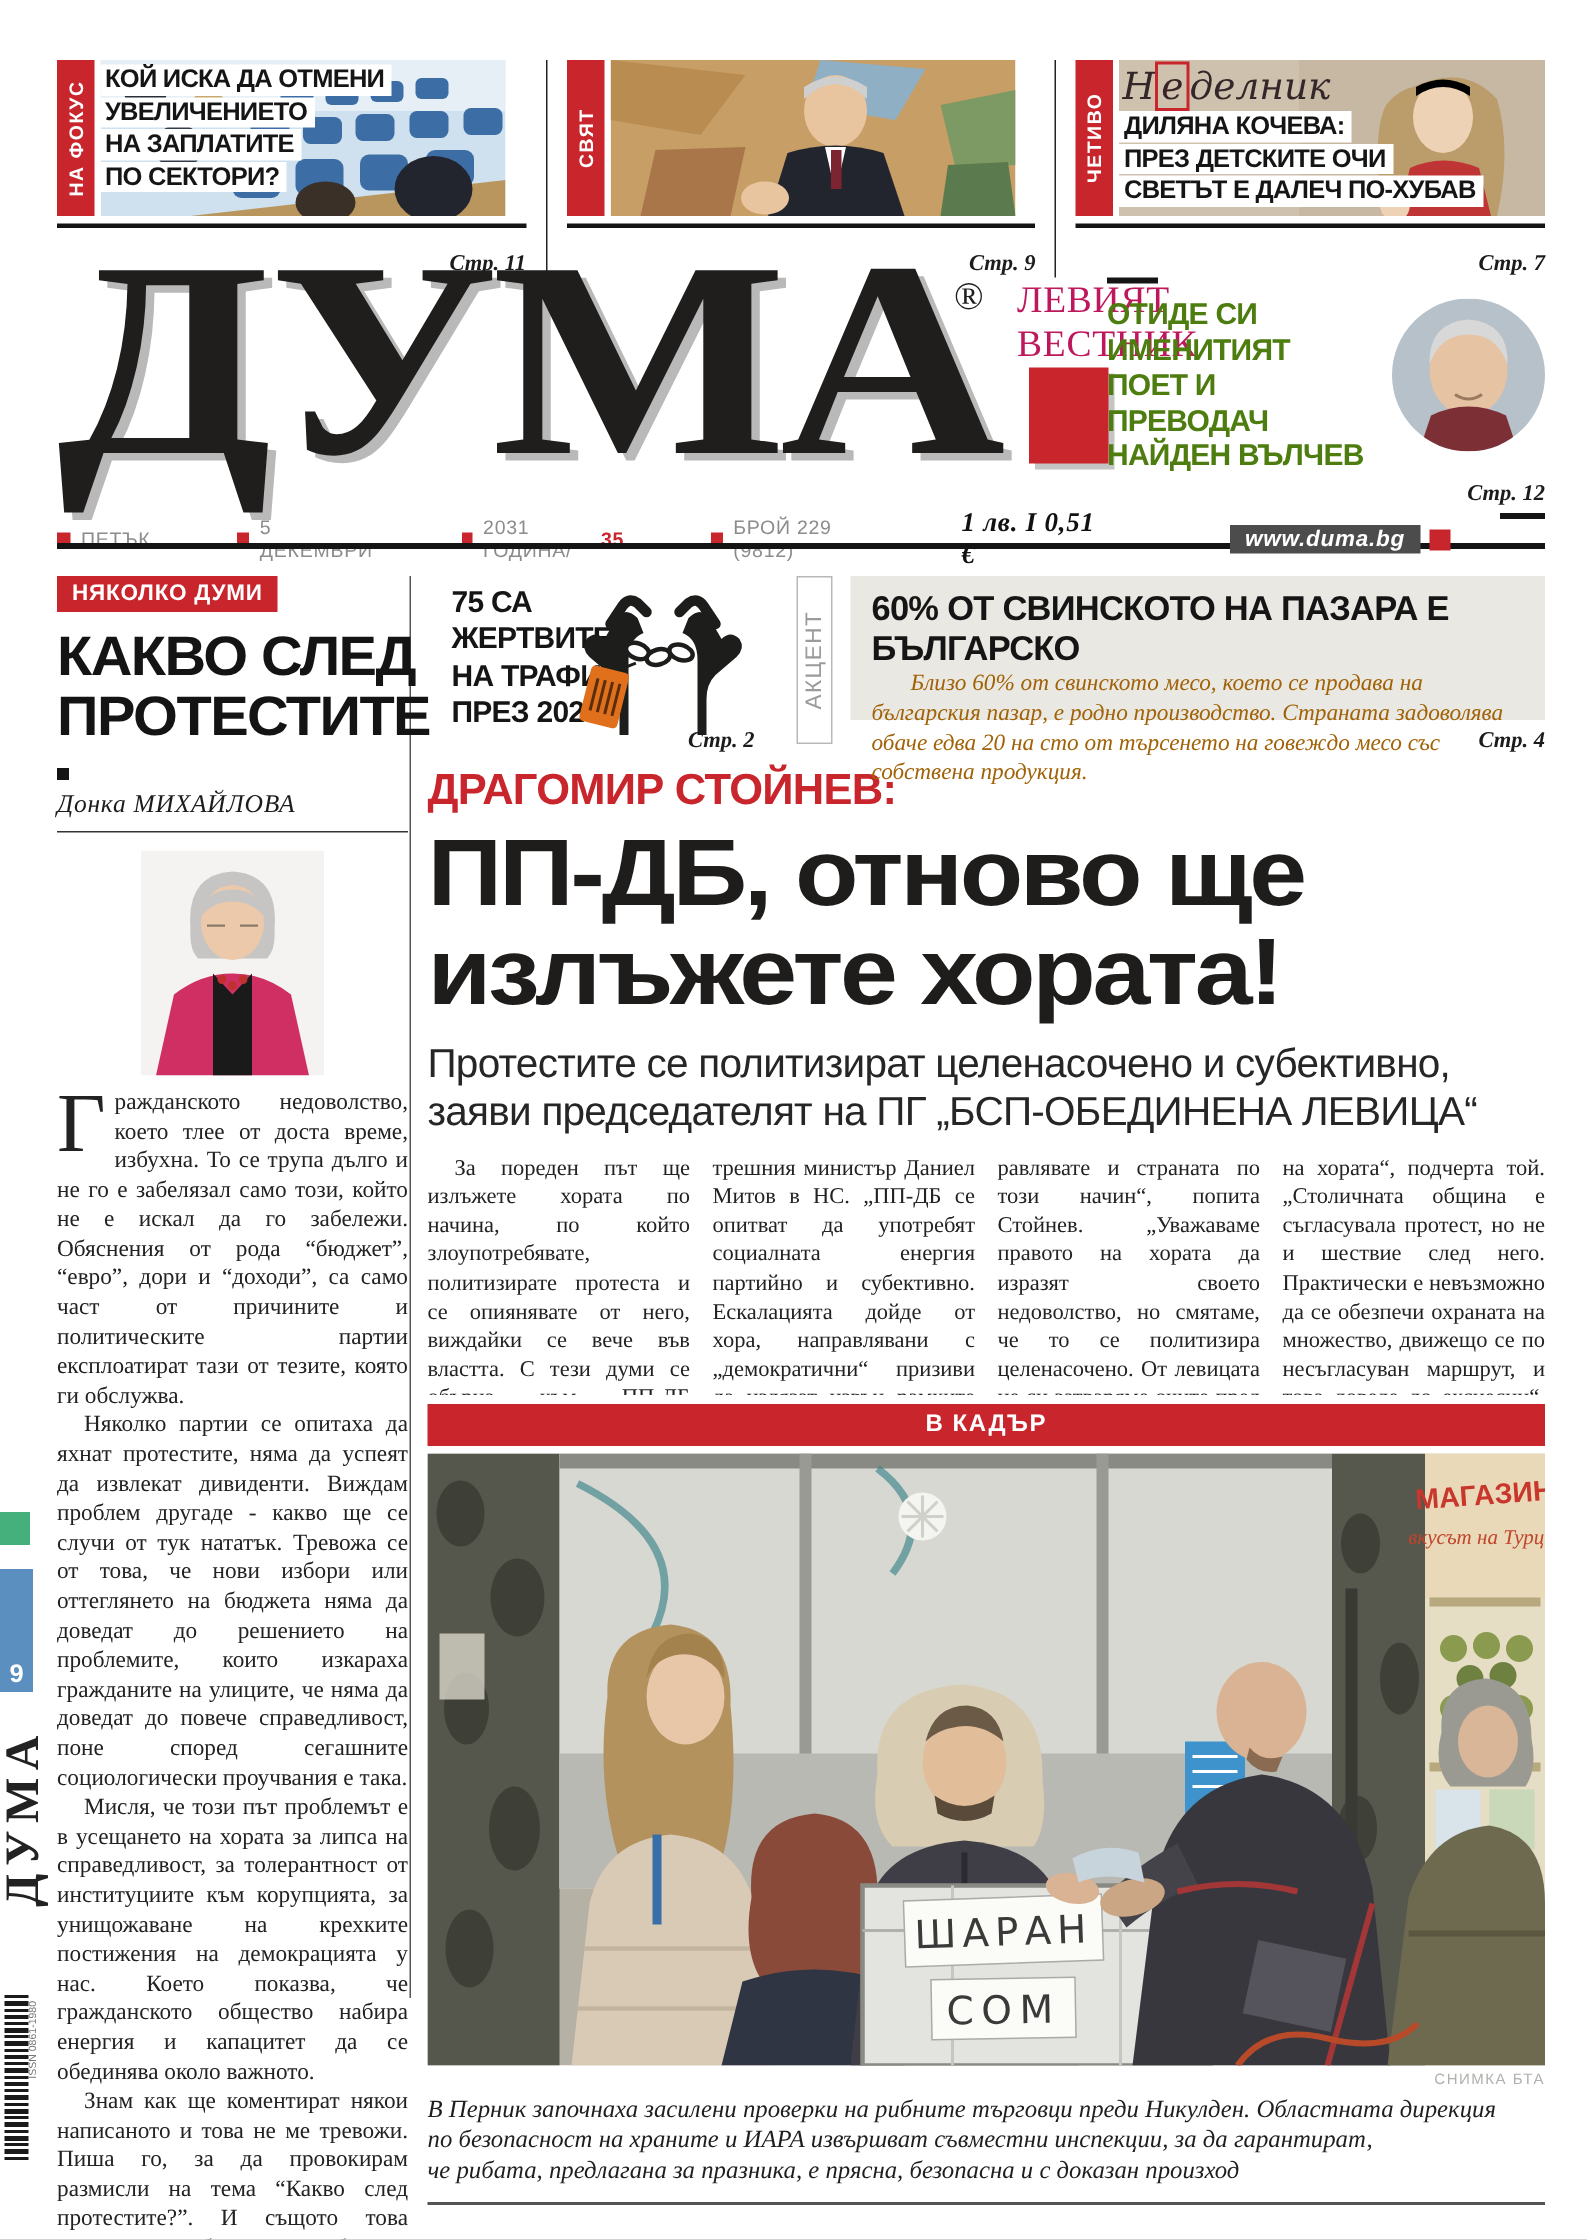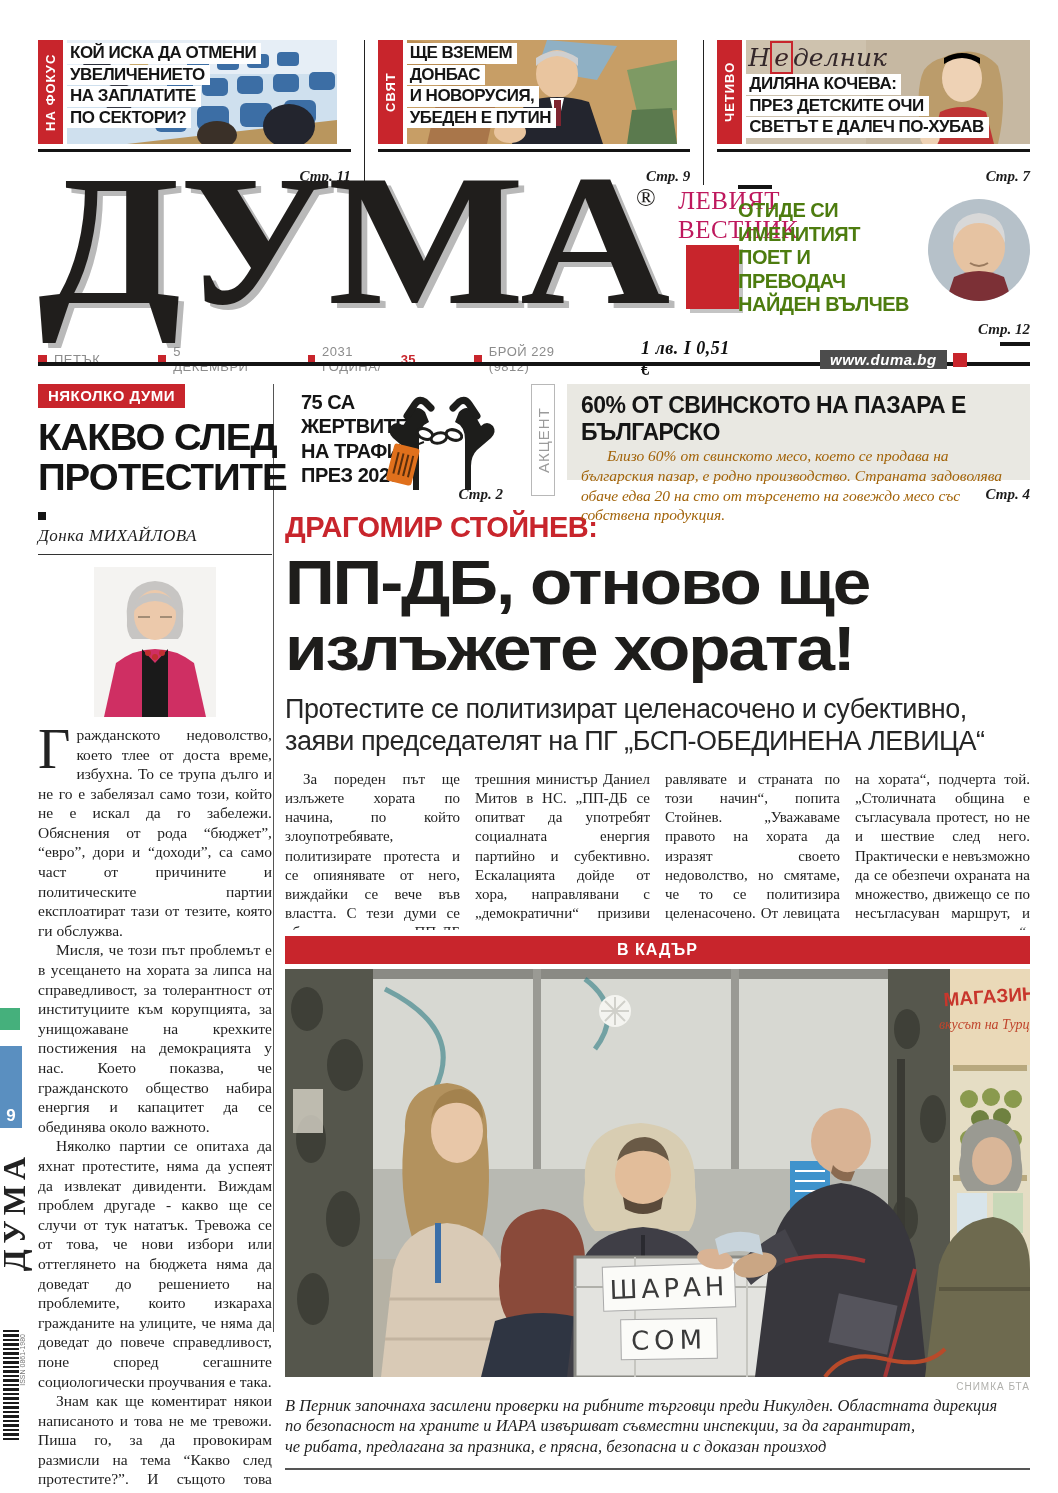--- a/index.html
+++ b/index.html
@@ -182,26 +182,20 @@
             <path d="M220,30 L270,20 L270,70 L230,72 Z" fill="#7e9a64"></path>
             <path d="M30,60 L90,58 L80,104 L20,104 Z" fill="#a9764a"></path>
             <path d="M225,70 L265,68 L270,104 L220,104 Z" fill="#5b7a4e"></path>
             <ellipse cx="150" cy="34" rx="21" ry="24" fill="#e9c59f"></ellipse>
             <path d="M129,26 Q150,6 171,26 L171,18 Q150,4 129,18 Z" fill="#cfcfcf"></path>
             <path d="M105,104 L118,62 Q150,52 182,62 L196,104 Z" fill="#23252e"></path>
             <path d="M143,58 L157,58 L152,80 L148,80 Z" fill="#fff"></path>
             <rect x="147" y="60" width="7" height="26" fill="#7e2430"></rect>
             <ellipse cx="103" cy="92" rx="16" ry="11" fill="#e9c59f"></ellipse>
           </svg>
-          <div class="t-heads">
-            <span class="t-line">ЩЕ ВЗЕМЕМ</span>
-            <span class="t-line">ДОНБАС</span>
-            <span class="t-line">И НОВОРУСИЯ,</span>
-            <span class="t-line">УБЕДЕН Е ПУТИН</span>
-          </div>
         </div>
       </div>
       <div class="t-rule"></div>
       <div class="pageref">Стр. 9</div>
     </div>
 
     <div class="teaser">
       <div class="t-top">
         <div class="vlabel-red">ЧЕТИВО</div>
         <div class="t-photo">
@@ -306,22 +300,22 @@
       <path d="M40,44 Q42,26 61,26 Q80,26 82,44 Q74,34 61,34 Q48,34 40,44" fill="#c7c5c3"></path>
       <path d="M10,150 L22,96 Q40,82 61,82 Q82,82 100,96 L112,150 Z" fill="#cf2f63"></path>
       <path d="M48,82 L61,96 L74,82 L74,150 L48,150 Z" fill="#1a1a1a"></path>
       <circle cx="54" cy="86" r="3" fill="#c03030"></circle>
         <circle cx="61" cy="90" r="3" fill="#c03030"></circle>
         <circle cx="68" cy="86" r="3" fill="#c03030"></circle>
       <path d="M44,50 L56,50 M66,50 L78,50" stroke="#8a7a66" stroke-width="1.5"></path>
     </svg>
     <div class="op-body">
       <p class="first"><span class="dropcap">Г</span><span>ражданското недоволство, което тлее от доста време, избухна. То се трупа дълго и не го е забелязал само този, който не е искал да го забележи. Обяснения от рода “бюджет”, “евро”, дори и “доходи”, са само част от причините и политическите партии експлоатират тази от тезите, която ги обслужва.</span></p>
+      <p>Няколко партии се опитаха да яхнат протестите, няма да успеят да извлекат дивиденти. Виждам проблем другаде - какво ще се случи от тук нататък. Тревожа се от това, че нови избори или оттеглянето на бюджета няма да доведат до решението на проблемите, които изкараха гражданите на улиците, че няма да доведат до повече справедливост, поне според сегашните социологически проучвания е така.</p>
       <p>Мисля, че този път проблемът е в усещането на хората за липса на справедливост, за толерантност от институциите към корупцията, за унищожаване на крехките постижения на демокрацията у нас. Което показва, че гражданското общество набира енергия и капацитет да се обединява около важното.</p>
-      <p>Няколко партии се опитаха да яхнат протестите, няма да успеят да извлекат дивиденти. Виждам проблем другаде - какво ще се случи от тук нататък. Тревожа се от това, че нови избори или оттеглянето на бюджета няма да доведат до решението на проблемите, които изкараха гражданите на улиците, че няма да доведат до повече справедливост, поне според сегашните социологически проучвания е така.</p>
       <p>Знам как ще коментират някои написаното и това не ме тревожи. Пиша го, за да провокирам размисли на тема “Какво след протестите?”. И същото това гражданско общество трябва да търси отговори. Защото ако моделът се мултиплицира, недоволството, а и проблемите ни ще бъдат само временно отложени.</p>
     </div>
 
     
   </div>
 
   <div class="main">
 
     <div class="story-top">
       <div class="traf-head">

